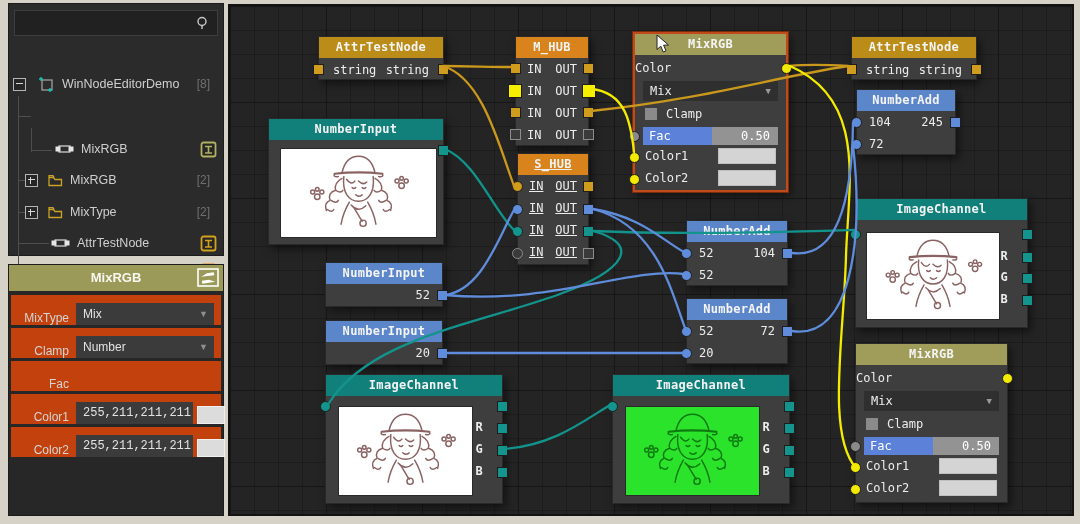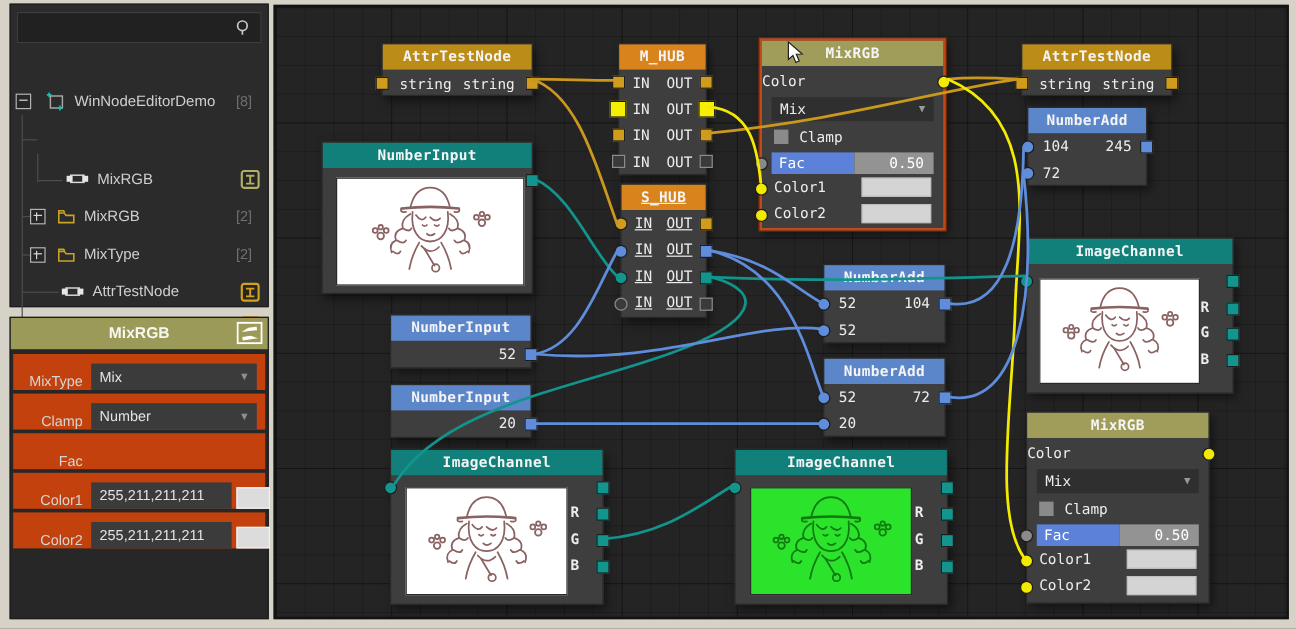--- a/index.html
+++ b/index.html
@@ -21,21 +21,21 @@
   .tline{position:absolute;background:#4e4e4e;}
   .badge{position:absolute;right:6px;width:17px;height:17px;}
   
   .props-panel{position:absolute;left:8px;top:264px;width:216px;height:252px;background:#272727;border:1px solid #1c1c1c;box-sizing:border-box;}
   .props-header{position:absolute;left:0;top:0;right:0;height:26px;background:#9c9a58;color:#f7f7f2;font-weight:bold;font-size:13px;text-align:center;line-height:26px;}
   .swap-btn{position:absolute;right:4px;top:3px;width:22px;height:19px;}
   .prow{position:absolute;left:2px;right:2px;height:30px;background:#c2410c;display:flex;align-items:flex-end;}
   .plabel{width:58px;text-align:right;color:#d5d5d5;font-size:12px;flex:none;}
   .pfield{margin-left:7px;height:22px;background:#3b3b3b;color:#e3e3e3;font-size:12px;line-height:22px;padding-left:7px;position:relative;flex:1;margin-right:7px;}
   .pfield .dda{position:absolute;right:6px;top:0;color:#8f8f8f;font-size:9px;line-height:22px;}
-  .pfield.short{flex:none;width:110px;margin-right:4px;}
+  .pfield.short{flex:none;width:110px;margin-right:4px;font-family:Liberation Mono, monospace;}
   .pswatch{width:26px;height:16px;background:#dcdcdc;border:1px solid #f0f0f0;flex:none;margin-right:6px;}
 
   
   .canvas{position:absolute;left:228px;top:4px;width:846px;height:512px;box-sizing:border-box;border:2px solid #131313;background-color:#242424;
     background-image:
       linear-gradient(rgba(0,0,0,.20) 1px,transparent 1px),linear-gradient(90deg,rgba(0,0,0,.20) 1px,transparent 1px),
       linear-gradient(rgba(0,0,0,.26) 1px,transparent 1px),linear-gradient(90deg,rgba(0,0,0,.26) 1px,transparent 1px);
     background-size:24px 24px,24px 24px,96px 96px,96px 96px;}
   .node{position:absolute;background:#3e3e3e;border:1px solid #292929;box-shadow:3px 4px 8px rgba(0,0,0,.5);font-family:"DejaVu Sans Mono",monospace;color:#ededed;font-size:12px;box-sizing:border-box;z-index:1;}
   .node.sel{border:2px solid #c1491a;box-shadow:0 0 0 1px #7a2d0c,3px 4px 8px rgba(0,0,0,.5);}

